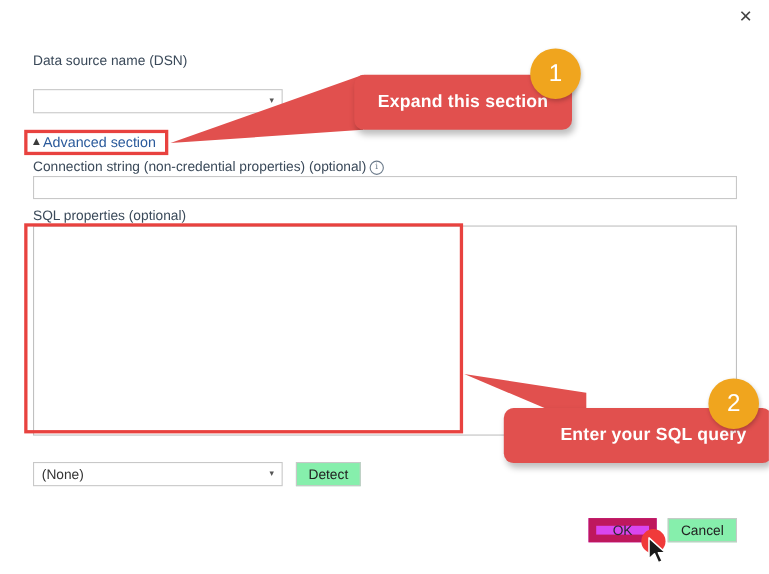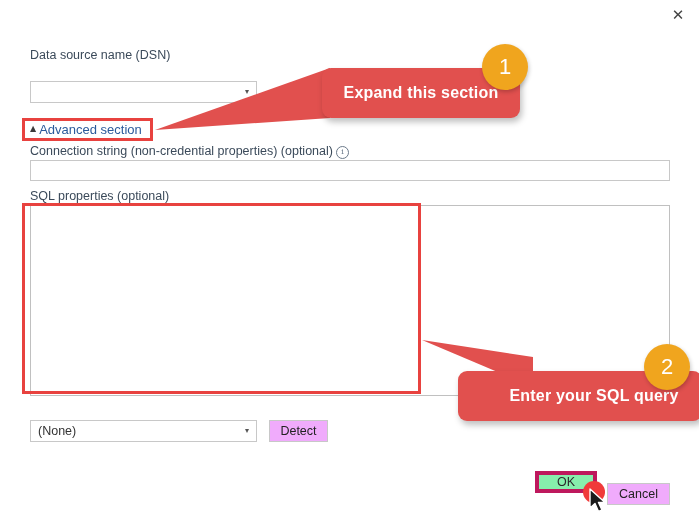--- a/index.html
+++ b/index.html
@@ -137,32 +137,32 @@
     vertical-align: 1px;
     margin-left: 3px;
     cursor: pointer;
   }
 
   
   .btn {
     position: absolute;
     box-sizing: border-box;
     border: 1px solid #c8c8c8;
-    background: #f0abfc;
+    background: #86efac;
     font-size: 12.5px;
     color: #222;
     display: flex;
     align-items: center;
     justify-content: center;
     cursor: pointer;
     font-family: "Liberation Sans", sans-serif;
   }
   #ok-button {
-    background: #86efac;
-    border: 4px solid #be185d;
+    background: #d946ef;
+    border: 7px solid #be185d;
     color: #2b2b2b;
   }
 
   
   .highlight-rect {
     position: absolute;
     border: 3px solid #e8423f;
     box-sizing: border-box;
     pointer-events: none;
   }
@@ -248,21 +248,21 @@
 
   <div class="combo" style="left:30px; top:420px; width:227px; height:22px;">
     <div class="combo-value">(None)</div>
     <div class="combo-arrow">▾</div>
   </div>
 
   <div class="btn" style="left:269px; top:420px; width:59px; height:22px;">Detect</div>
 
   <div class="btn" id="ok-button" style="left:535px; top:471px; width:62px; height:22px;">OK</div>
 
-  <div class="btn" id="cancel-button" style="left:607px; top:471px; width:63px; height:22px;margin-top:12px;">Cancel</div>
+  <div class="btn" id="cancel-button" style="left:607px; top:471px; width:63px; height:22px;">Cancel</div>
 
   <div class="highlight-rect" style="left:22px; top:118px; width:131px; height:23px;"></div>
 
   <div class="highlight-rect" style="left:22px; top:203px; width:399px; height:191px;"></div>
 
   <svg class="callout-arrow" style="left:150px; top:60px; width:190px; height:80px;" viewBox="0 0 190 80">
     <polygon points="5,70 180,8 180,58" fill="#e1504e"></polygon>
   </svg>
 
   <div class="callout" style="left:322px; top:68px; width:198px; height:50px;">

